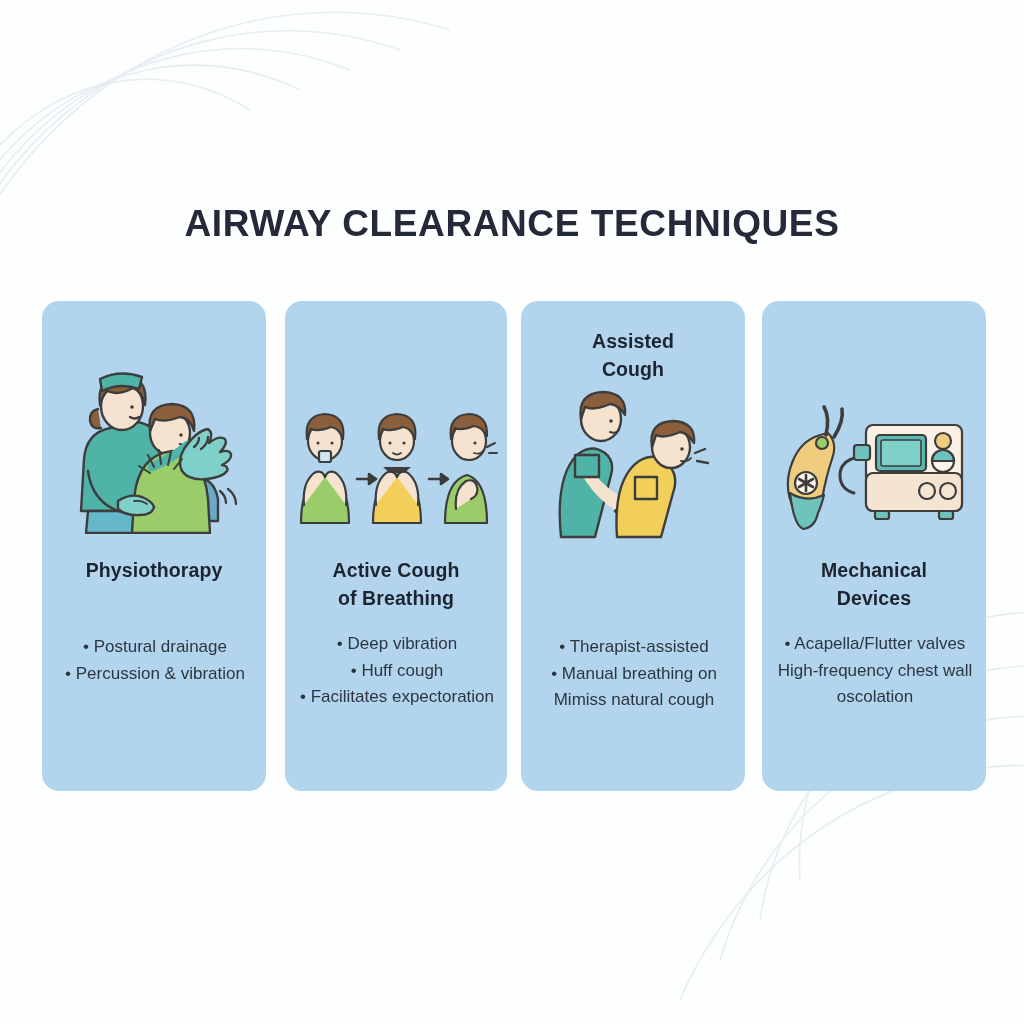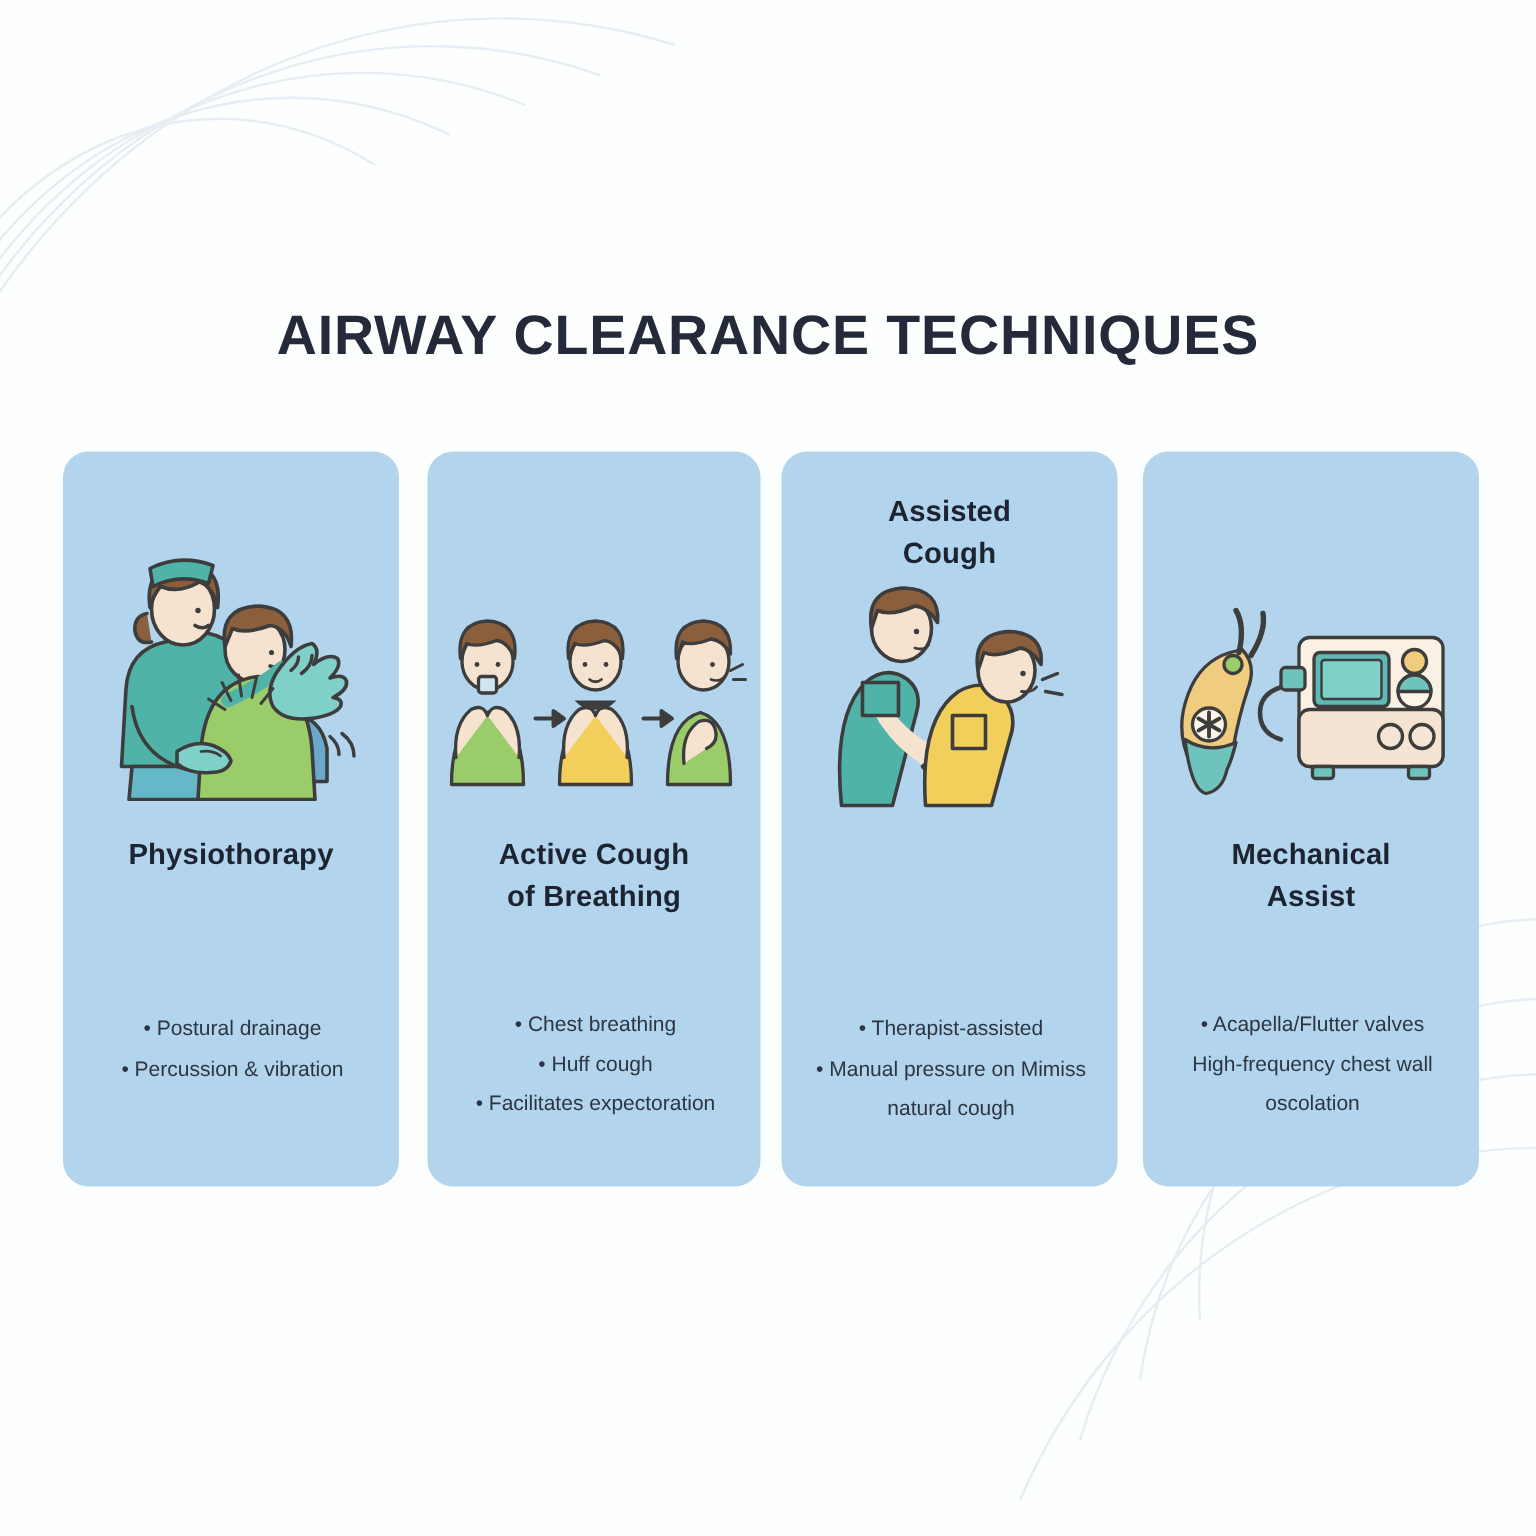--- a/index.html
+++ b/index.html
@@ -51,23 +51,22 @@
     color: #1d2431;
     letter-spacing: 0.1px;
   }
   .title-mid { top: 255px; }
   .title-top { top: 26px; }
 
   .bullets {
     position: absolute;
     left: 8px; right: 6px;
     color: #2c3642;
-    font-size: 14px;
+    font-size: 17px;
     line-height: 26.5px;
-    margin-top: 38px;
   }
   .bul-1 { top: 333px; }
   .bul-2 { top: 330px; }
   .bul-3 { top: 333px; }
   .bul-4 { top: 330px; }
   .bullet { text-align: center; white-space: nowrap; }
   .bullet.wrap { white-space: normal; }
 
   .illus { position: absolute; }
   .illus-1 { left: 18px; top: 48px;  width: 190px; height: 185px; }
@@ -214,21 +213,21 @@
               </g>
             </g>
           </g>
         </svg>
       </div>
       <div class="card-title title-mid">
         <div>Active Cough</div>
         <div>of Breathing</div>
       </div>
       <div class="bullets bul-2">
-        <div class="bullet">• Chest breathing</div>
+        <div class="bullet">• Deep vibration</div>
         <div class="bullet">• Huff cough</div>
         <div class="bullet wrap">• Facilitates expectoration</div>
       </div>
     </div>
 
     <div class="card card-3">
       <div class="card-title title-top">
         <div>Assisted</div>
         <div>Cough</div>
       </div>
@@ -261,21 +260,21 @@
 
             <g stroke="#3d3d3d" stroke-width="2.3" fill="none">
               <path d="M156,64 l10,-4"></path>
                 <path d="M158,72 l11,2"></path>
             </g>
           </g>
         </svg>
       </div>
       <div class="bullets bul-3">
         <div class="bullet">• Therapist-assisted</div>
-        <div class="bullet wrap">• Manual pressure on Mimiss natural cough</div>
+        <div class="bullet wrap">• Manual breathing on Mimiss natural cough</div>
       </div>
     </div>
 
     <div class="card card-4">
       <div class="illus illus-4">
         <svg width="196" height="130" viewBox="0 0 196 130">
           <g stroke="#3d3d3d" stroke-width="2.2" stroke-linejoin="round" stroke-linecap="round">
 
             <path d="M20,112 q-14,-24 -4,-50 q8,-22 28,-28 l8,-2 q10,10 4,26 q-6,18 -10,40 q-3,16 -14,18 q-8,0 -12,-4 z" fill="#f0cd7e"></path>
             <path d="M14,92 q16,10 34,2 q-3,12 -6,18 q-3,14 -14,16 q-10,-2 -14,-36 z" fill="#6fc3bd"></path>
@@ -302,21 +301,21 @@
             <circle cx="151" cy="90" r="8" fill="#f4e6d2"></circle>
             <circle cx="172" cy="90" r="8" fill="#f4e6d2"></circle>
 
             <rect x="99" y="110" width="14" height="8" rx="2" fill="#6fc3bd"></rect>
             <rect x="163" y="110" width="14" height="8" rx="2" fill="#6fc3bd"></rect>
           </g>
         </svg>
       </div>
       <div class="card-title title-mid">
         <div>Mechanical</div>
-        <div>Assist</div>
+        <div>Devices</div>
       </div>
       <div class="bullets bul-4">
         <div class="bullet">• Acapella/Flutter valves</div>
         <div class="bullet wrap">High-frequency chest wall oscolation</div>
       </div>
     </div>
 
   </div>
 </div>
 

